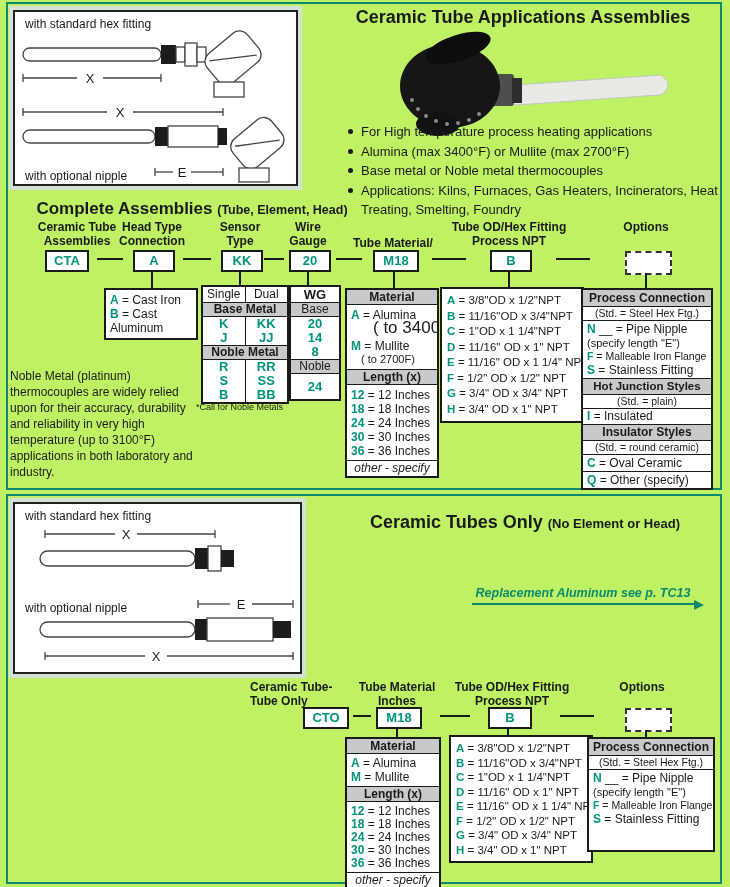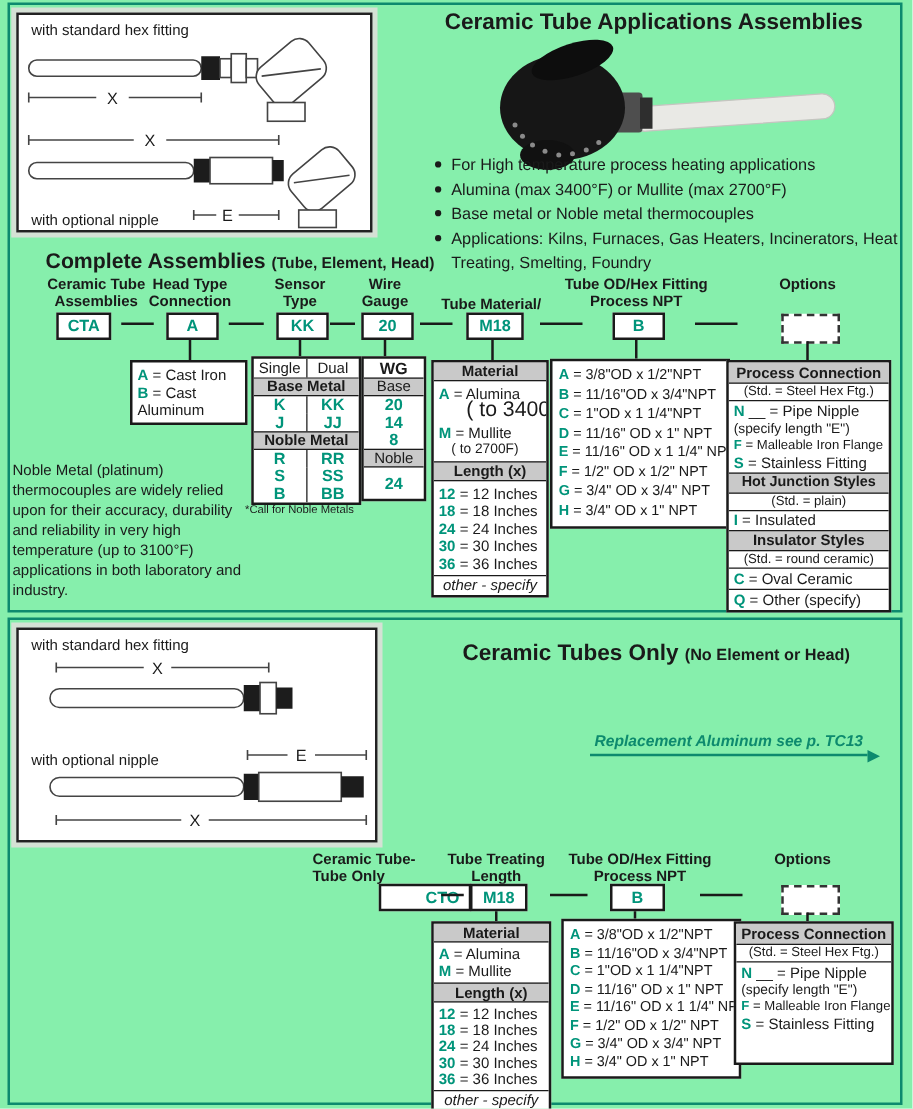--- a/index.html
+++ b/index.html
@@ -3,21 +3,21 @@
 <meta charset="utf-8">
 <style>
   :root{
     --teal:#0d8a6e;
     --code:#00947a;
     --band:#c9c9c9;
     --mint:#d5e1d5;
     --ink:#1a1a1a;
   }
   html,body{margin:0;padding:0;background:#fff;}
-  .page{position:relative;width:730px;height:887px;background:#86efac;overflow:hidden;
+  .page{position:relative;width:730px;height:887px;background:#bef264;overflow:hidden;
         font-family:"Liberation Sans",sans-serif;color:var(--ink);}
   .frame{position:absolute;border:2px solid var(--teal);background:transparent;}
   .abs{position:absolute;}
   
   .diag-outer{position:absolute;background:var(--mint);}
   .diag-inner{position:absolute;left:4px;top:4px;right:4px;bottom:4px;background:#fff;border:2px solid #222;}
   svg{display:block;}
   .dtext{font-size:12px;fill:#1a1a1a;}
   .dlabel{font-size:13px;fill:#1a1a1a;}
   .ln{stroke:#444;stroke-width:1.3;fill:none;}
@@ -304,25 +304,25 @@
 
   <div class="abs title" style="left:330px;top:512px;width:390px;">
     <span>Ceramic Tubes Only</span>
     <span class="sub">(No Element or Head)</span>
   </div>
 
   <div class="repl" style="left:472px;top:586px;width:222px;">Replacement Aluminum see p. TC13</div>
   <div class="arrowhead" style="left:694px;top:600px;"></div>
 
   <div class="colhead" style="left:250px;top:681px;width:96px;text-align:left;">Ceramic Tube- Tube Only</div>
-  <div class="colhead" style="left:352px;top:681px;width:90px;">Tube Treating Length</div>
+  <div class="colhead" style="left:352px;top:681px;width:90px;">Tube Material Inches</div>
   <div class="colhead" style="left:450px;top:681px;width:124px;">Tube OD/Hex Fitting Process NPT</div>
   <div class="colhead" style="left:606px;top:681px;width:72px;">Options</div>
 
-  <div class="codebox" style="left:303px;top:707px;width:42px;padding-left:28px;">CTO</div>
+  <div class="codebox" style="left:303px;top:707px;width:42px;">CTO</div>
   <div class="codebox" style="left:376px;top:707px;width:42px;">M18</div>
   <div class="codebox" style="left:488px;top:707px;width:40px;">B</div>
   <div class="dashedbox" style="left:625px;top:708px;width:43px;height:20px;"></div>
 
   <div class="dash" style="left:353px;top:715px;width:18px;"></div>
   <div class="dash" style="left:440px;top:715px;width:30px;"></div>
   <div class="dash" style="left:560px;top:715px;width:34px;"></div>
 
   <div class="vline" style="left:396px;top:729px;height:8px;"></div>
   <div class="vline" style="left:507px;top:729px;height:6px;"></div>

